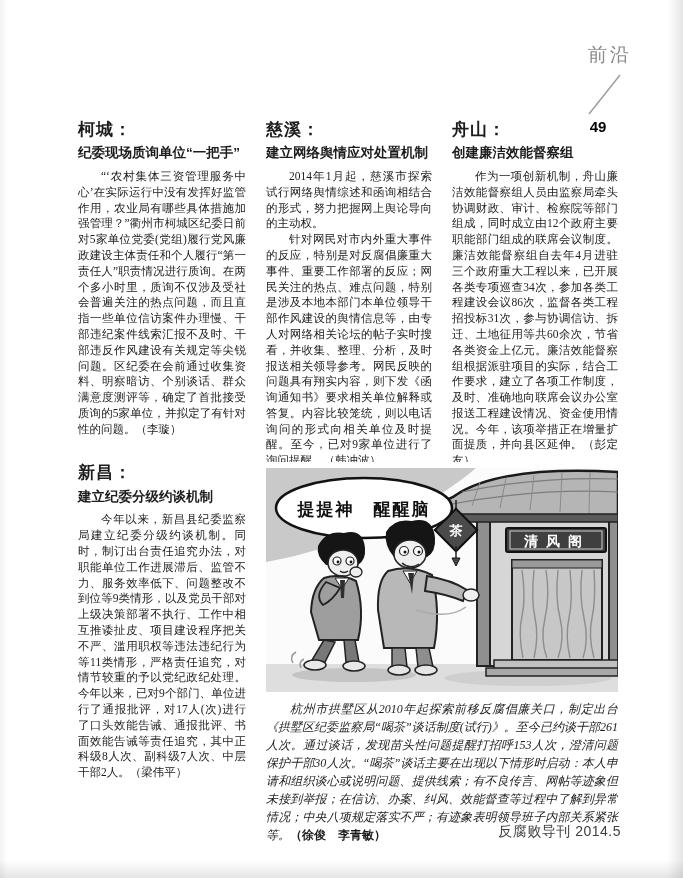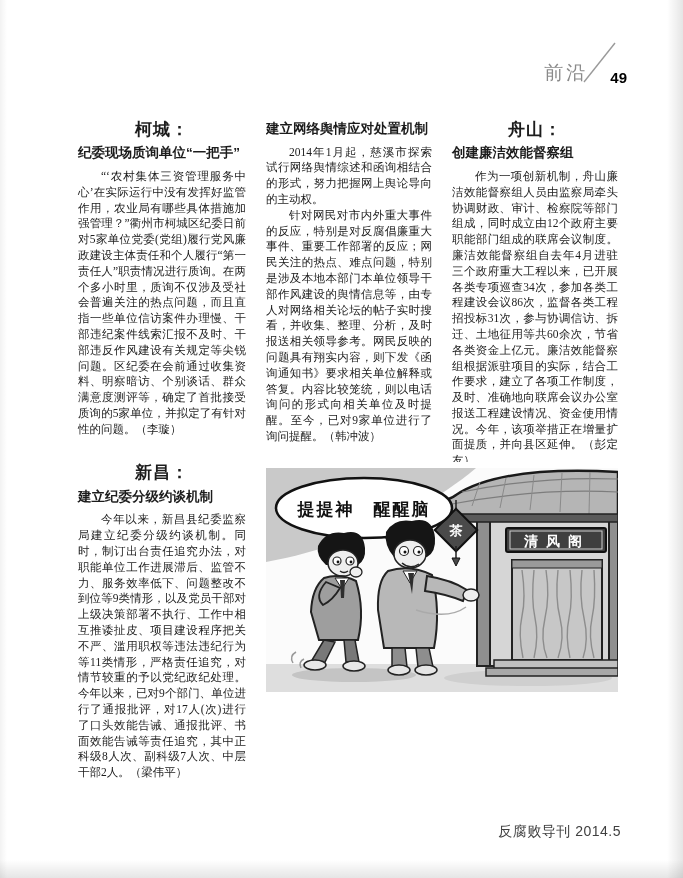--- a/index.html
+++ b/index.html
@@ -10,36 +10,36 @@
   }
   .edge { position:absolute; pointer-events:none; }
   .edge-right  { top:0; right:0; width:16px; height:100%;
     background:linear-gradient(to right, rgba(0,0,0,0), rgba(0,0,0,0.10)); }
   .edge-bottom { left:0; bottom:0; width:100%; height:18px;
     background:linear-gradient(to bottom, rgba(0,0,0,0), rgba(0,0,0,0.10)); }
   .edge-left   { top:0; left:0; width:7px; height:100%;
     background:linear-gradient(to left, rgba(0,0,0,0), rgba(0,0,0,0.05)); }
 
   
-  .header { position:absolute; top:36px; right:56px; display:flex; align-items:flex-end; }
+  .header { position:absolute; top:42px; right:56px; display:flex; align-items:center;flex-direction:column; }
   .header .section { font-family:"Liberation Sans", sans-serif; font-size:19px;
     color:#8a8a8a; letter-spacing:3px; margin-right:-12px; }
   .header .pagenum { font-family:"Liberation Sans", sans-serif; font-weight:bold;
     font-size:15px; color:#000000; margin-left:-12px; }
 
   
   .content { position:absolute; left:78px; top:120px; width:540px; display:flex; }
   .col-left { width:168px; flex:none; }
   .right-area { width:352px; flex:none; margin-left:20px; }
   .two-cols { display:flex; height:342px; overflow:hidden; }
   .two-cols .col { width:166px; flex:none; }
   .two-cols .col + .col { margin-left:20px; }
 
   article .city { font-family:"Liberation Sans", sans-serif; font-weight:bold;
-    font-size:17px; letter-spacing:1px; margin:0 0 4px 0; line-height:1.2;text-align:center; }
+    font-size:17px; letter-spacing:1px; margin:0 0 4px 0; line-height:1.2; }
   article .atitle { font-family:"Liberation Sans", sans-serif; font-weight:bold;
     font-size:13.5px; margin:0 0 7px 0; line-height:1.3; }
   article p { font-size:11.5px; line-height:15.8px; text-align:justify;
     text-indent:2em; margin:0; }
   article .author { font-family:"Liberation Sans", sans-serif; font-weight:normal; }
   .xinchang { margin-top:26px; }
 
   
   .cartoon-block { margin-top:6px; }
   svg.cartoon { display:block; width:352px; height:224px; }
@@ -85,20 +85,21 @@
         <p><span>今年以来，新昌县纪委监察局建立纪委分级约谈机制。同时，制订出台责任追究办法，对职能单位工作进展滞后、监管不力、服务效率低下、问题整改不到位等9类情形，以及党员干部对上级决策部署不执行、工作中相互推诿扯皮、项目建设程序把关不严、滥用职权等违法违纪行为等11类情形，严格责任追究，对情节较重的予以党纪政纪处理。今年以来，已对9个部门、单位进行了通报批评，对17人(次)进行了口头效能告诫、通报批评、书面效能告诫等责任追究，其中正科级8人次、副科级7人次、中层干部2人。</span><b class="author">（梁伟平）</b></p>
       </article>
 
     </div>
 
     <div class="right-area">
 
       <div class="two-cols">
 
         <article class="col">
+          <h2 class="city">慈溪：</h2>
           <h3 class="atitle">建立网络舆情应对处置机制</h3>
           <p>2014年1月起，慈溪市探索试行网络舆情综述和函询相结合的形式，努力把握网上舆论导向的主动权。</p>
           <p><span>针对网民对市内外重大事件的反应，特别是对反腐倡廉重大事件、重要工作部署的反应；网民关注的热点、难点问题，特别是涉及本地本部门本单位领导干部作风建设的舆情信息等，由专人对网络相关论坛的帖子实时搜看，并收集、整理、分析，及时报送相关领导参考。网民反映的问题具有翔实内容，则下发《函询通知书》要求相关单位解释或答复。内容比较笼统，则以电话询问的形式向相关单位及时提醒。至今，已对9家单位进行了询问提醒。</span><b class="author">（韩冲波）</b></p>
         </article>
 
         <article class="col">
           <h2 class="city">舟山：</h2>
           <h3 class="atitle">创建廉洁效能督察组</h3>
           <p><span>作为一项创新机制，舟山廉洁效能督察组人员由监察局牵头协调财政、审计、检察院等部门组成，同时成立由12个政府主要职能部门组成的联席会议制度。廉洁效能督察组自去年4月进驻三个政府重大工程以来，已开展各类专项巡查34次，参加各类工程建设会议86次，监督各类工程招投标31次，参与协调信访、拆迁、土地征用等共60余次，节省各类资金上亿元。廉洁效能督察组根据派驻项目的实际，结合工作要求，建立了各项工作制度，及时、准确地向联席会议办公室报送工程建设情况、资金使用情况。今年，该项举措正在增量扩面提质，并向县区延伸。</span><b class="author">（彭定友）</b></p>
         </article>
@@ -185,20 +186,21 @@
             <path d="M161,108 Q186,112 201,122 L197,133 Q180,126 159,123 Z" fill="#b8b8b8" stroke="#222" stroke-width="2"></path>
             <ellipse cx="205" cy="127" rx="8" ry="6" fill="#efefef" stroke="#222" stroke-width="1.5"></ellipse>
             <path d="M150,142 q32,10 50,-3" stroke="#aaaaaa" stroke-width="1.5" fill="none"></path>
             <path d="M126,180 L126,199 L141,199 L139,180 Z" fill="#8e8e8e" stroke="#222" stroke-width="1.5"></path>
             <path d="M150,180 L152,199 L167,199 L163,180 Z" fill="#8e8e8e" stroke="#222" stroke-width="1.5"></path>
             <ellipse cx="133" cy="202" rx="11" ry="5" fill="#e5e5e5" stroke="#222" stroke-width="1.5"></ellipse>
             <ellipse cx="160" cy="202" rx="11" ry="5" fill="#e5e5e5" stroke="#222" stroke-width="1.5"></ellipse>
           </g>
         </svg>
 
+        <p class="caption"><span>杭州市拱墅区从2010年起探索前移反腐倡廉关口，制定出台《拱墅区纪委监察局“喝茶”谈话制度(试行)》。至今已约谈干部261人次。通过谈话，发现苗头性问题提醒打招呼153人次，澄清问题保护干部30人次。“喝茶”谈话主要在出现以下情形时启动：本人申请和组织谈心或说明问题、提供线索；有不良传言、网帖等迹象但未接到举报；在信访、办案、纠风、效能督查等过程中了解到异常情况；中央八项规定落实不严；有迹象表明领导班子内部关系紧张等。</span><b class="author">（徐俊　李青敏）</b></p>
       </div>
 
     </div>
   </div>
 
   <div class="footer">反腐败导刊 2014.5</div>
 
 </div>
 
 </body></html>

